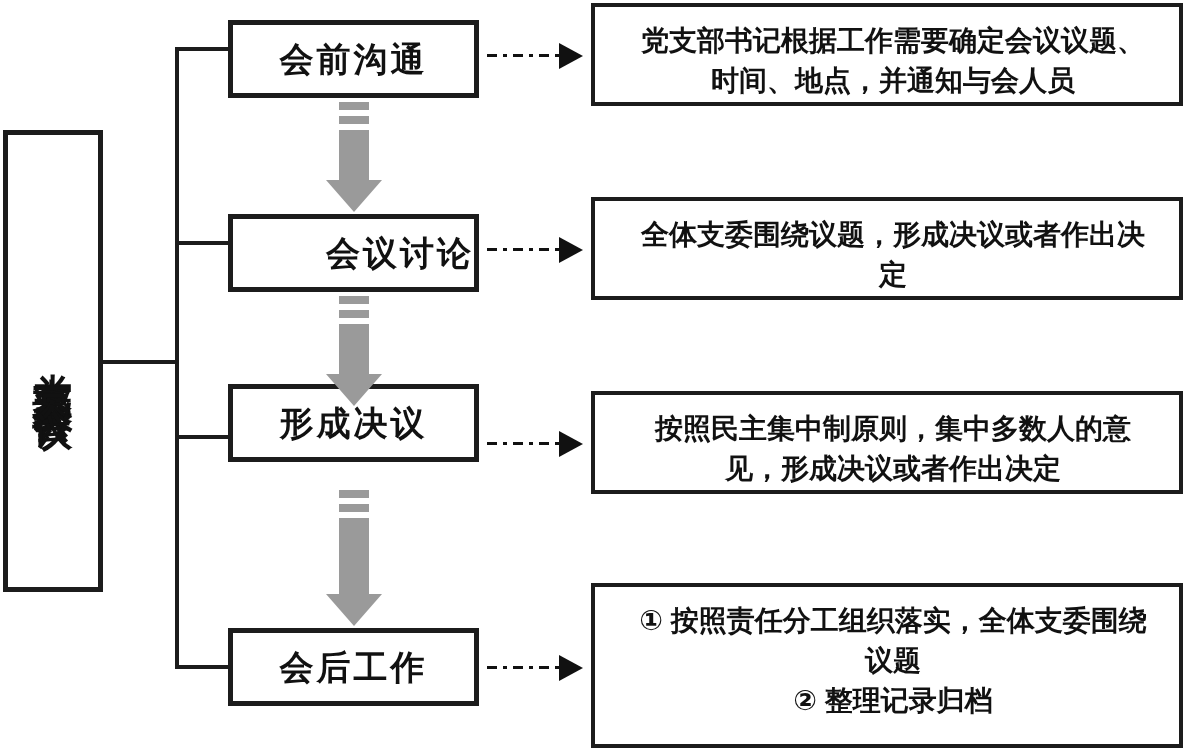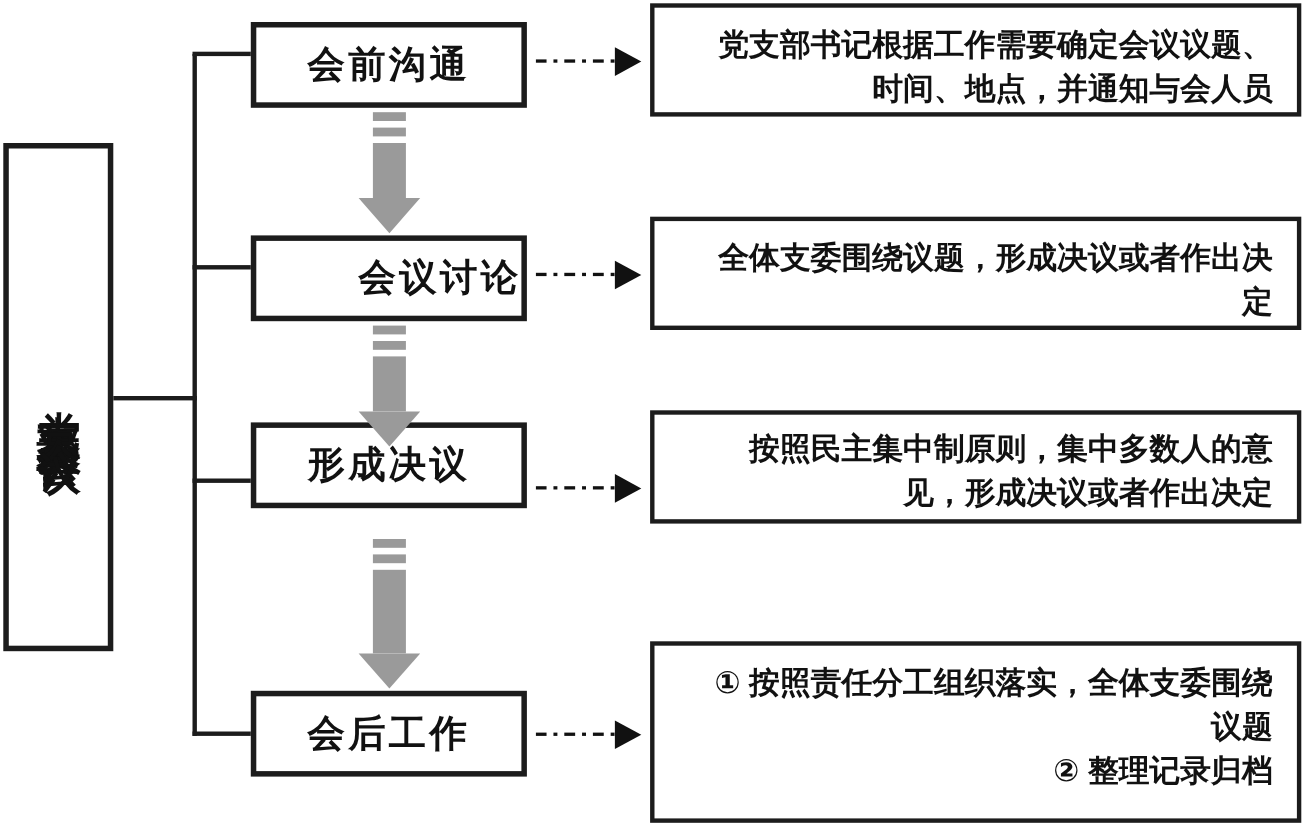--- a/index.html
+++ b/index.html
@@ -134,21 +134,21 @@
     box-sizing: border-box;
     background: #ffffff;
     padding: 14px 22px 10px 34px;
   }
   .detail-text {
     font-size: 28px;
     font-weight: bold;
     line-height: 1.42;
     color: #111111;
     letter-spacing: 0px;
-    text-align: right;
+    text-align: center;
     white-space: pre-line;
   }
 </style>
 </head>
 <body>
 
 <div id="canvas">
 
   <div class="root-box">
     <div class="root-label">党支部委员会会议</div>
@@ -210,21 +210,21 @@
   <div class="dd-head" style="left:559px; top:655px;"></div>
 
   <div class="detail-box" style="top:3px; height:103px;">
     <div class="detail-text">党支部书记根据工作需要确定会议议题、时间、地点，并通知与会人员</div>
   </div>
 
   <div class="detail-box" style="top:197px; height:103px;">
     <div class="detail-text">全体支委围绕议题，形成决议或者作出决定</div>
   </div>
 
-  <div class="detail-box" style="top:373px; height:103px;font-family:Liberation Mono, monospace;">
+  <div class="detail-box" style="top:391px; height:103px;">
     <div class="detail-text">按照民主集中制原则，集中多数人的意见，形成决议或者作出决定</div>
   </div>
 
   <div class="detail-box" style="top:583px; height:165px;">
     <div class="detail-text">① 按照责任分工组织落实，全体支委围绕议题
 ② 整理记录归档</div>
   </div>
 
 </div>
 

